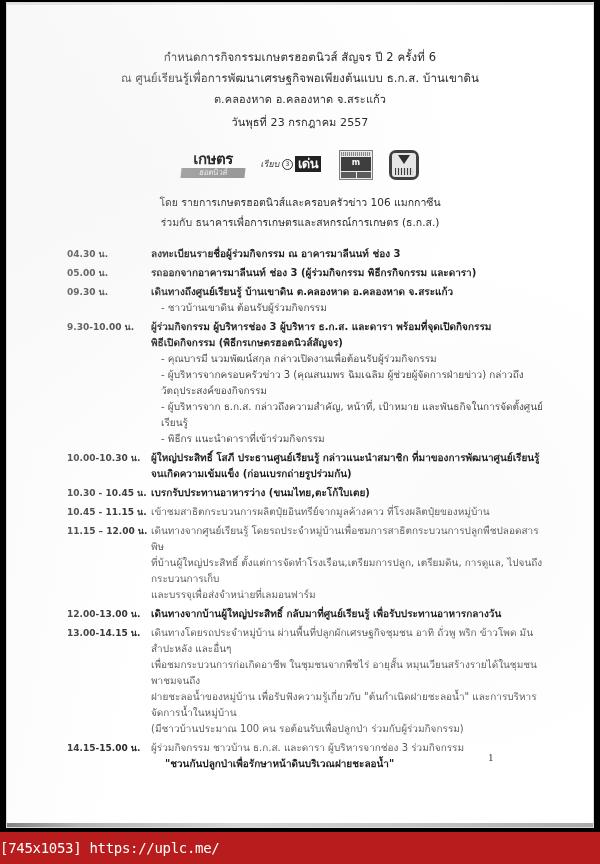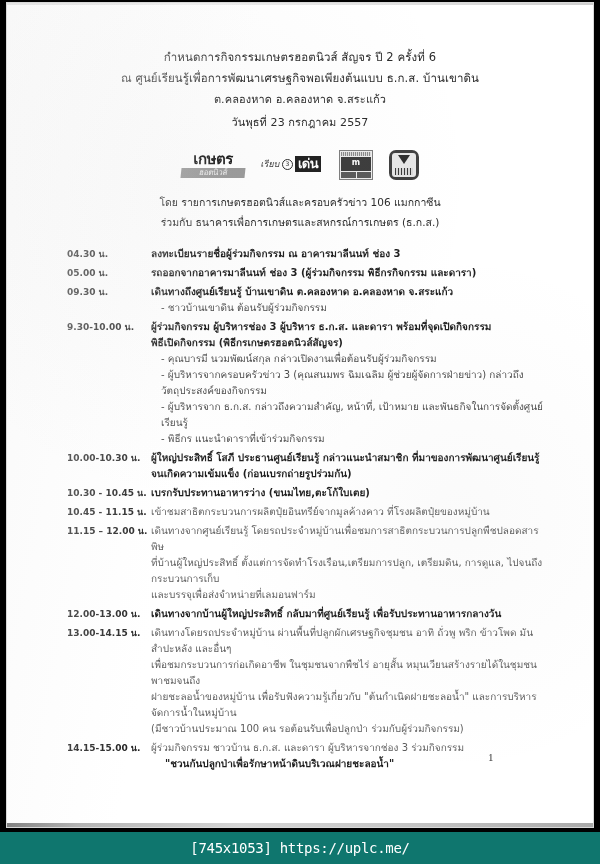--- a/index.html
+++ b/index.html
@@ -230,24 +230,24 @@
     color: #3a3a3a;
     font-family: "Liberation Serif", serif;
   }
 
   
   #footer-bar {
     position: absolute;
     left: 0; bottom: 0;
     width: 600px;
     height: 32px;
-    background: #0f766e;
+    background: #b91c1c;
     display: flex;
     align-items: center;
-    justify-content: center;
+    justify-content: flex-start;
     box-sizing: border-box;
   }
   #footer-watermark {
     color: #ffffff;
     font-size: 14px;
     font-family: "DejaVu Sans Mono", "Liberation Mono", monospace;
     letter-spacing: -.3px;
   }
 </style>
 </head>

